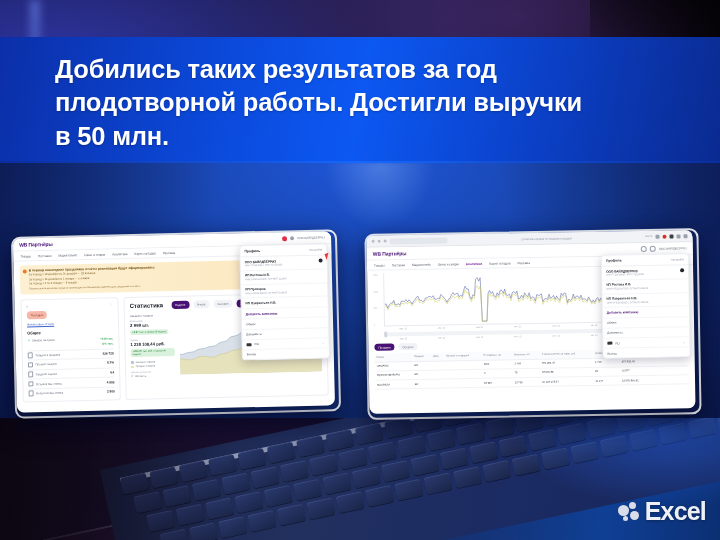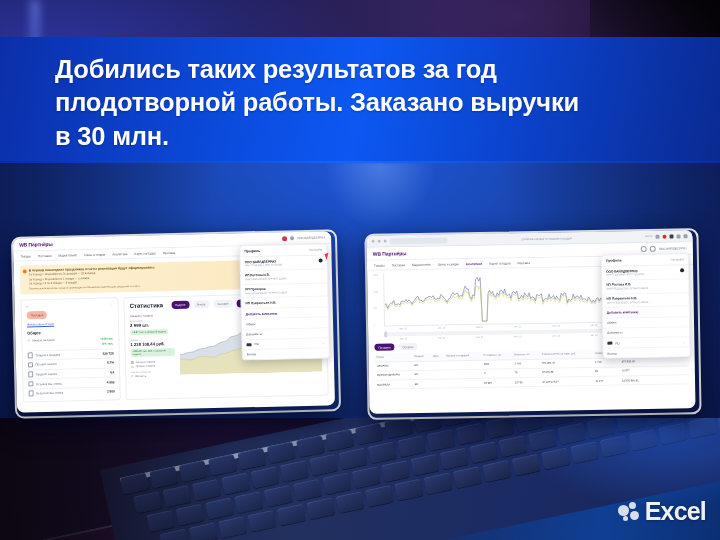--- a/index.html
+++ b/index.html
@@ -175,22 +175,22 @@
   <div class="bg-streak"></div>
   <div class="bg-dark-corner"></div>
   <div class="mid-blue"></div>
   <div class="mid-glow"></div>
   <div class="mid-wash-l"></div>
   <div class="mid-wash-r"></div>
 
   <div class="hero-band"></div>
   <div class="headline">
     <div>Добились таких результатов за год</div>
-    <div>плодотворной работы. Заказано выручки</div>
-    <div>в 30 млн.</div>
+    <div>плодотворной работы. Достигли выручки</div>
+    <div>в 50 млн.</div>
   </div>
 
   <div class="laptop">
     <div class="laptop-screen"></div>
     <div class="laptop-deck"></div>
     <div class="laptop-hinge"></div>
     <div class="keys" id="keys">
         <div class="kr" style="top: 0px; left: 0px;">
           <span class="k"></span>
           <span class="k"></span>

